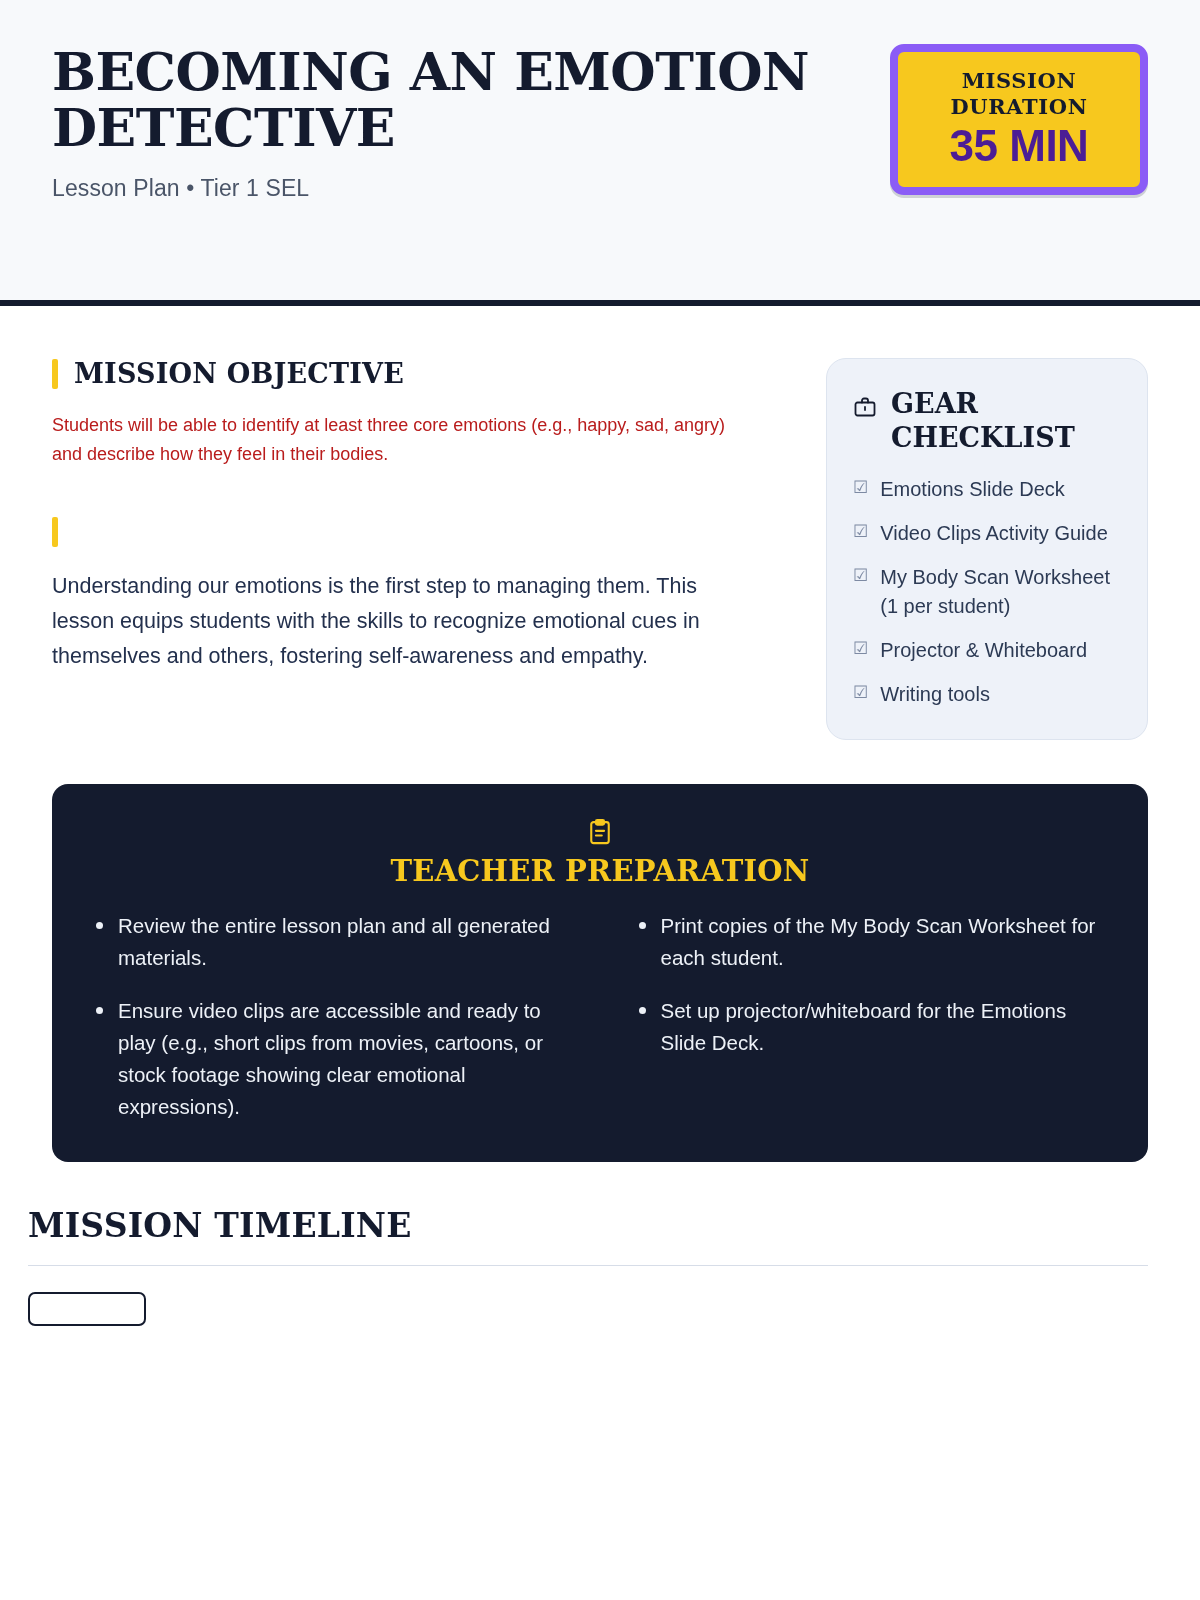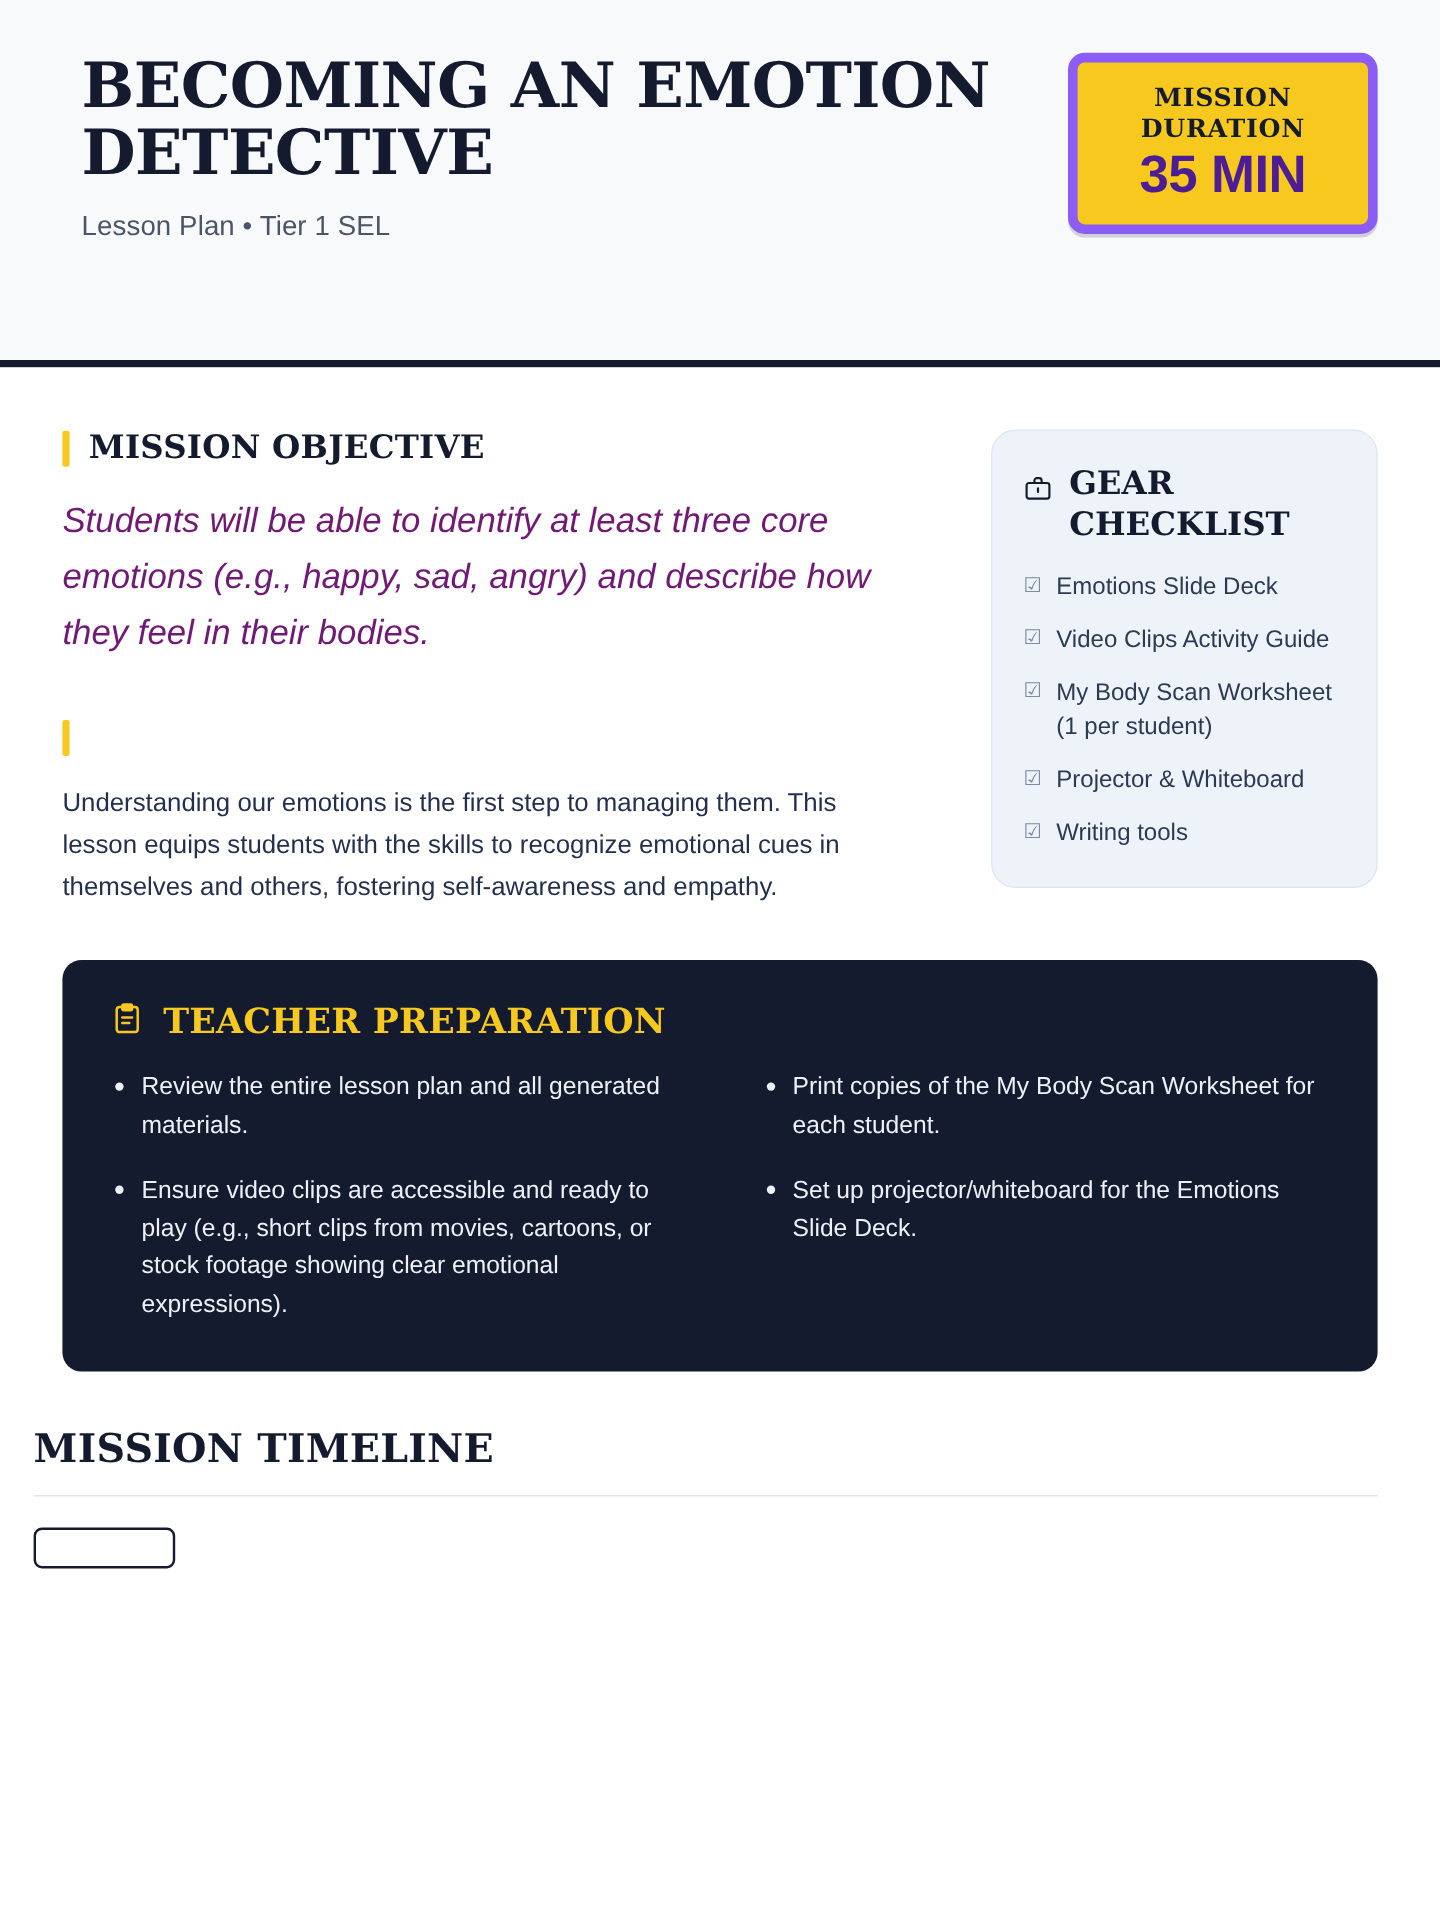--- a/index.html
+++ b/index.html
@@ -9,21 +9,21 @@
     background: #ffffff;
     font-family: "Liberation Sans", sans-serif;
     color: #141b2e;
     overflow: hidden;
   }
 
   
   .header {
     background: #f7f9fb;
     border-bottom: 6px solid #141b2e;
-    padding: 44px 52px 40px 68px;
+    padding: 44px 52px 40px 52px;
     display: flex;
     align-items: flex-start;
     justify-content: space-between;
     height: 306px;
   }
   .header-left { max-width: 760px; }
   .doc-title {
     font-family: "DejaVu Serif", serif;
     font-weight: 700;
     font-size: 52px;
@@ -91,24 +91,23 @@
   }
   .section-title {
     font-family: "DejaVu Serif", serif;
     font-weight: 700;
     font-size: 27px;
     letter-spacing: 0.2px;
     text-transform: uppercase;
     color: #141b2e;
   }
   .objective-text {
-    font-style: italic;
-    font-size: 29px;
+    font-size: 18px;
     line-height: 1.62;
-    color: #701a75;
+    color: #b91c1c;
     max-width: 680px;
   }
   .matters-text {
     font-size: 21.5px;
     line-height: 1.62;
     color: #23304d;
     max-width: 680px;
   }
   .gap-lg { height: 48px; }
 
@@ -156,22 +155,23 @@
   .prep-card {
     margin: 44px 52px 0 52px;
     background: #141b2e;
     border-radius: 16px;
     padding: 34px 40px 40px 40px;
     color: #ffffff;
   }
   .prep-head {
     display: flex;
     align-items: center;
-    gap: 16px;
+    gap: 4px;
     margin-bottom: 22px;
+    flex-direction: column;
   }
   .prep-title {
     font-family: "DejaVu Serif", serif;
     font-weight: 700;
     font-size: 29px;
     letter-spacing: 0.2px;
     text-transform: uppercase;
     color: #f7c81e;
   }
   .prep-cols { display: flex; gap: 69px; }

